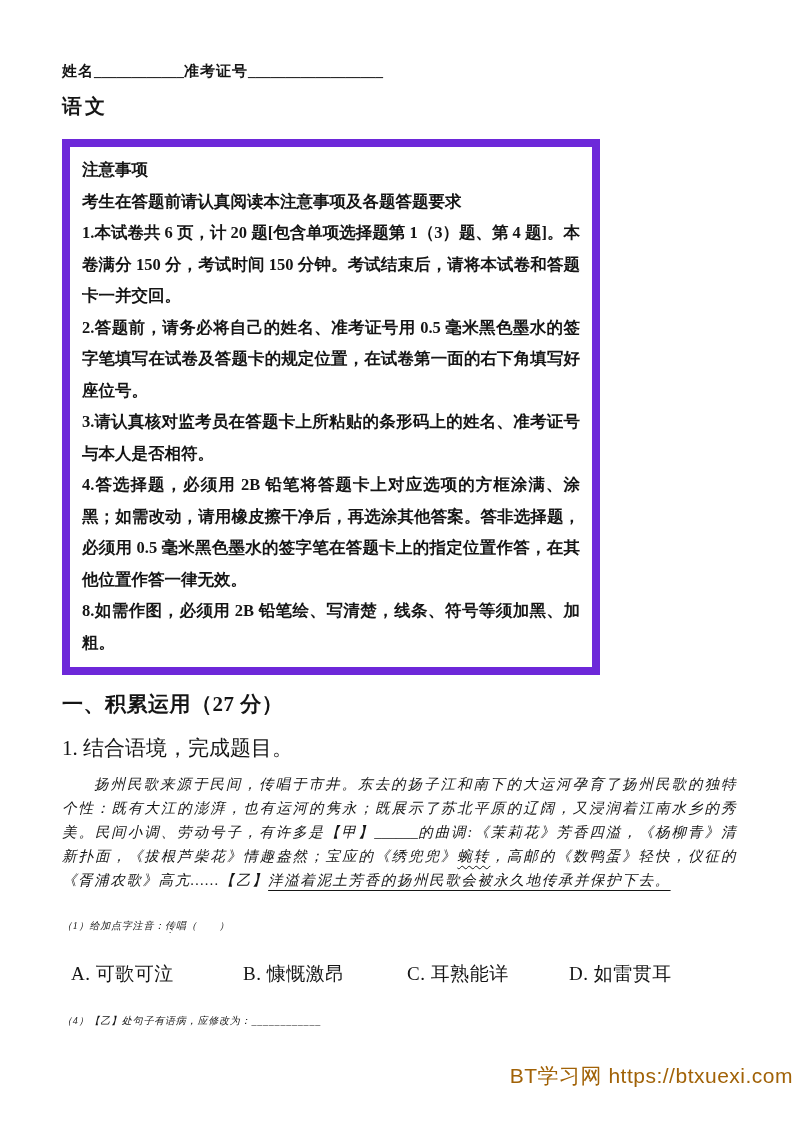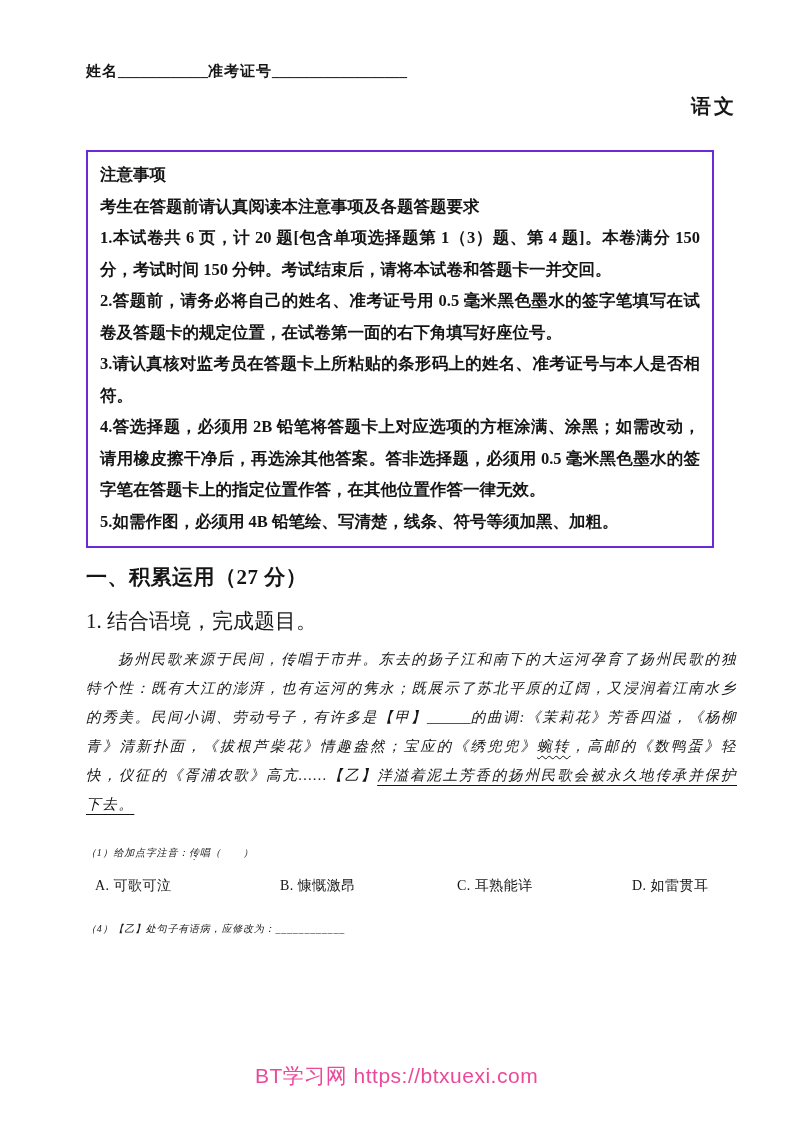--- a/index.html
+++ b/index.html
@@ -5,21 +5,21 @@
   * { box-sizing: border-box; }
   html, body { margin: 0; padding: 0; background: #e8e8e8; }
   .page {
     position: relative;
     width: 793px;
     height: 1122px;
     margin: 0 auto;
     background: #ffffff;
     color: #151515;
     font-family: "Liberation Serif", "DejaVu Serif", serif;
-    padding: 62px 56px 0 86px;
+    padding: 62px 56px 0 62px;
     overflow: hidden;
   }
   
   .cand-line {
     font-size: 15px;
     font-weight: bold;
     letter-spacing: 1px;
     white-space: nowrap;
   }
   .cand-line .blank { font-weight: bold; letter-spacing: 0; }
@@ -27,31 +27,31 @@
   
   .exam-title {
     margin: 14px 0 0;
     text-align: center;
     font-size: 23px;
     font-weight: bold;
     letter-spacing: 1px;
   }
   .subject-title {
     margin: 12px 0 0;
-    text-align: right;
+    text-align: left;
     font-size: 20px;
     font-weight: bold;
     letter-spacing: 3px;
   }
 
   
   .notice-box {
-    margin-top: 30px;
-    width: 628px;
-    border: 2px solid #6d28d9;
+    margin-top: 19px;
+    width: 538px;
+    border: 8px solid #6d28d9;
     padding: 7px 12px 9px 12px;
     font-size: 16.5px;
     font-weight: bold;
     line-height: 31.5px;
     text-align: justify;
   }
   .notice-box p { margin: 0; }
 
   
   .section-heading {
@@ -63,21 +63,21 @@
   .q-intro {
     margin-top: 16px;
     font-size: 21px;
   }
 
   
   .passage {
     margin: 10px 0 0;
     font-size: 14.5px;
     font-style: italic;
-    line-height: 29px;
+    line-height: 24px;
     letter-spacing: 1.6px;
     text-align: justify;
     text-indent: 2.2em;
   }
 
   
   .seg-dot { position: relative; }
   .seg-dot::after {
     content: "\2022";
     position: absolute;
@@ -101,40 +101,39 @@
   .seg-blank { letter-spacing: 0; }
 
   
   .subq {
     margin-top: 27px;
     font-size: 10px;
     font-style: italic;
     letter-spacing: 0.8px;
   }
   .options-row {
-    margin-top: 17px;
+    margin-top: 28px;
     padding-left: 9px;
     display: grid;
     grid-template-columns: 172px 164px 162px auto;
-    font-size: 14px;
+    font-size: 19px;
     font-style: normal;
     letter-spacing: 0.5px;
-    gap: 13px;
   }
 
   
   .footer {
     position: absolute;
     left: 0;
     top: 1062px;
     width: 100%;
-    text-align: center;
+    text-align: right;
     font-family: "Liberation Sans", "DejaVu Sans", sans-serif;
     font-size: 21px;
-    color: #ec4899;
+    color: #a16207;
     letter-spacing: 0.5px;
   }
 </style>
 </head>
 <body>
 
 <div class="page">
 
   <div class="cand-line">
     <span>姓名</span><span class="blank">____________</span><span>准考证号</span><span class="blank">__________________</span>
@@ -142,21 +141,21 @@
 
   <div class="subject-title">语文</div>
 
   <div class="notice-box">
     <p>注意事项</p>
     <p>考生在答题前请认真阅读本注意事项及各题答题要求</p>
     <p>1.本试卷共 6 页，计 20 题[包含单项选择题第 1（3）题、第 4 题]。本卷满分 150 分，考试时间 150 分钟。考试结束后，请将本试卷和答题卡一并交回。</p>
     <p>2.答题前，请务必将自己的姓名、准考证号用 0.5 毫米黑色墨水的签字笔填写在试卷及答题卡的规定位置，在试卷第一面的右下角填写好座位号。</p>
     <p>3.请认真核对监考员在答题卡上所粘贴的条形码上的姓名、准考证号与本人是否相符。</p>
     <p>4.答选择题，必须用 2B 铅笔将答题卡上对应选项的方框涂满、涂黑；如需改动，请用橡皮擦干净后，再选涂其他答案。答非选择题，必须用 0.5 毫米黑色墨水的签字笔在答题卡上的指定位置作答，在其他位置作答一律无效。</p>
-    <p>5.如需作图，必须用 4B 铅笔绘、写清楚，线条、符号等须加黑、加粗。</p>
+    <p>8.如需作图，必须用 2B 铅笔绘、写清楚，线条、符号等须加黑、加粗。</p>
   </div>
 
   <div class="section-heading">一、积累运用（27 分）</div>
 
   <div class="q-intro">1. 结合语境，完成题目。</div>
 
   <p class="passage"><span>扬州民歌来源于民间，</span><span class="seg-dot">传</span><span>唱于市井。东去的扬子江和南下的大运河孕育了扬州民歌的独特个性：既有大江的澎湃，也有运河的隽永；既展示了苏北平原的辽阔，又浸润着江南水乡的秀美。民间小调、劳动号子，有许多是【甲】</span><span class="seg-blank">______</span><span>的曲调:《茉莉花》芳香四溢，《杨柳青》清新扑面，《拔根芦柴花》情趣盎然；宝应的《绣兜兜》</span><span class="seg-wavy">蜿转</span><span>，高邮的《数鸭蛋》轻快，仪征的《胥浦农歌》高亢……【乙】</span><span class="seg-underline">洋溢着泥土芳香的扬州民歌会被永久地传承并保护下去。</span></p>
 
   <div class="subq"><span>（1）给加点字注音：</span><span class="seg-dot">传</span><span>唱（　　）</span></div>
 

